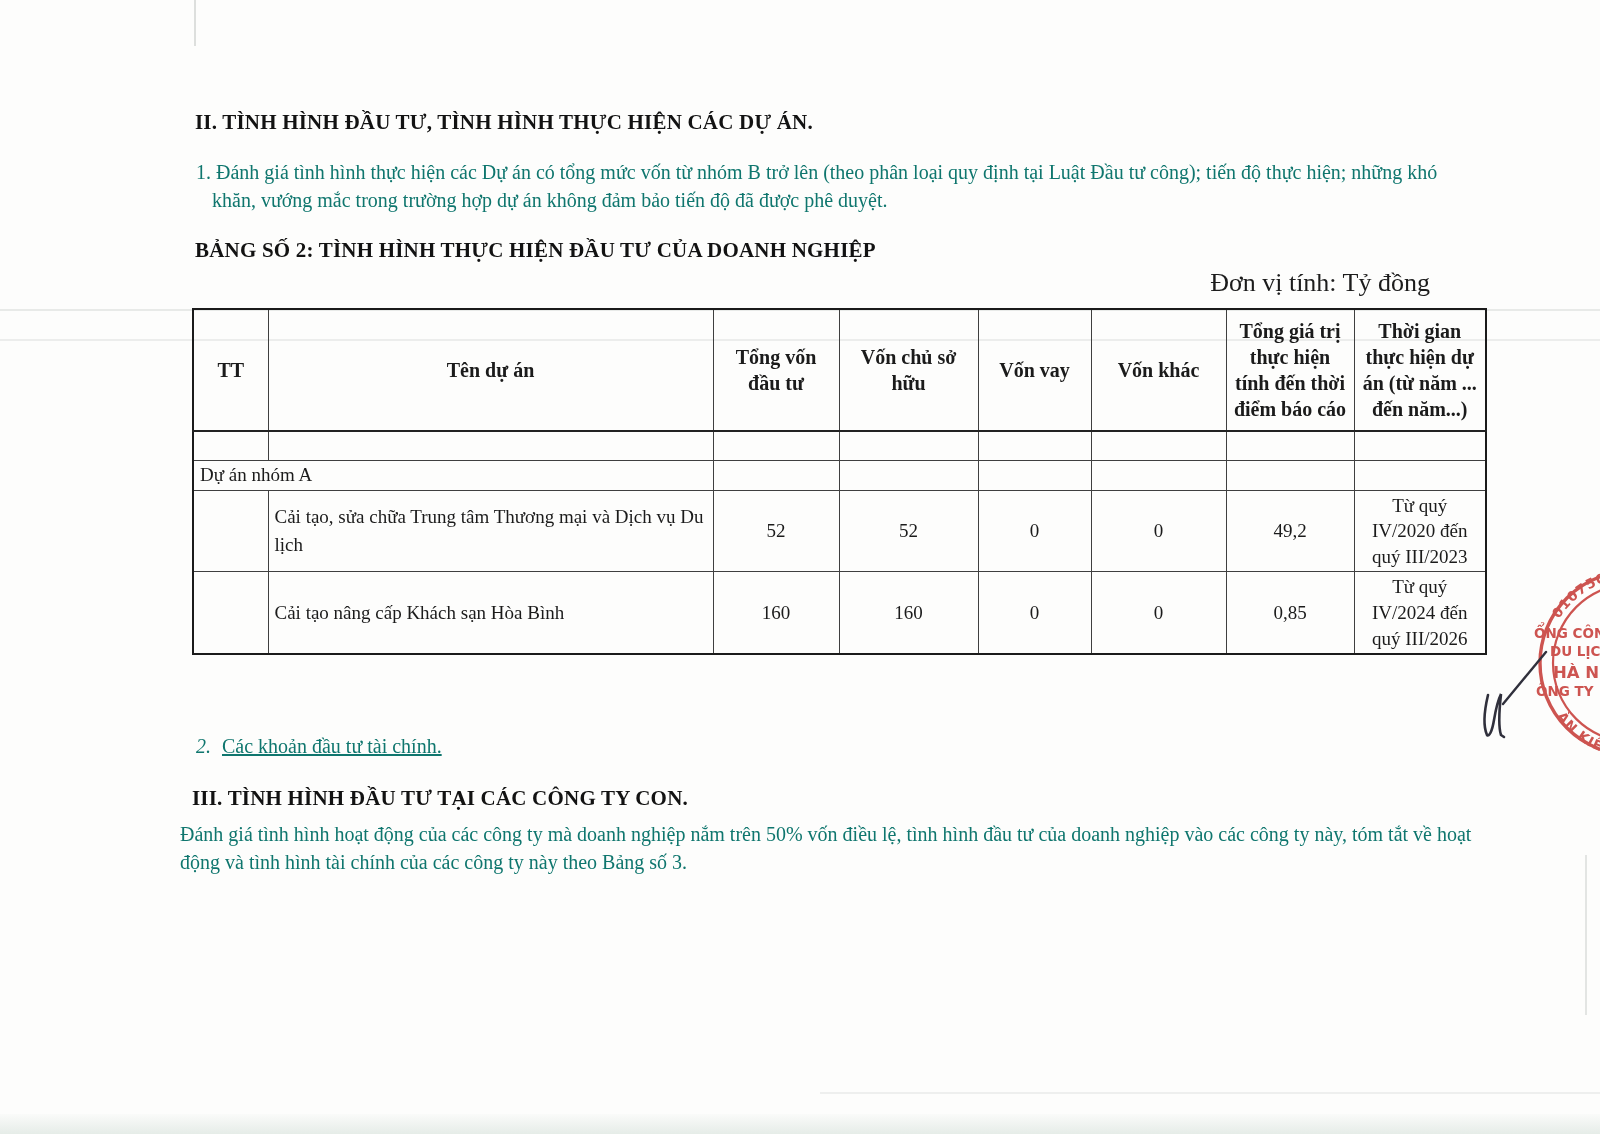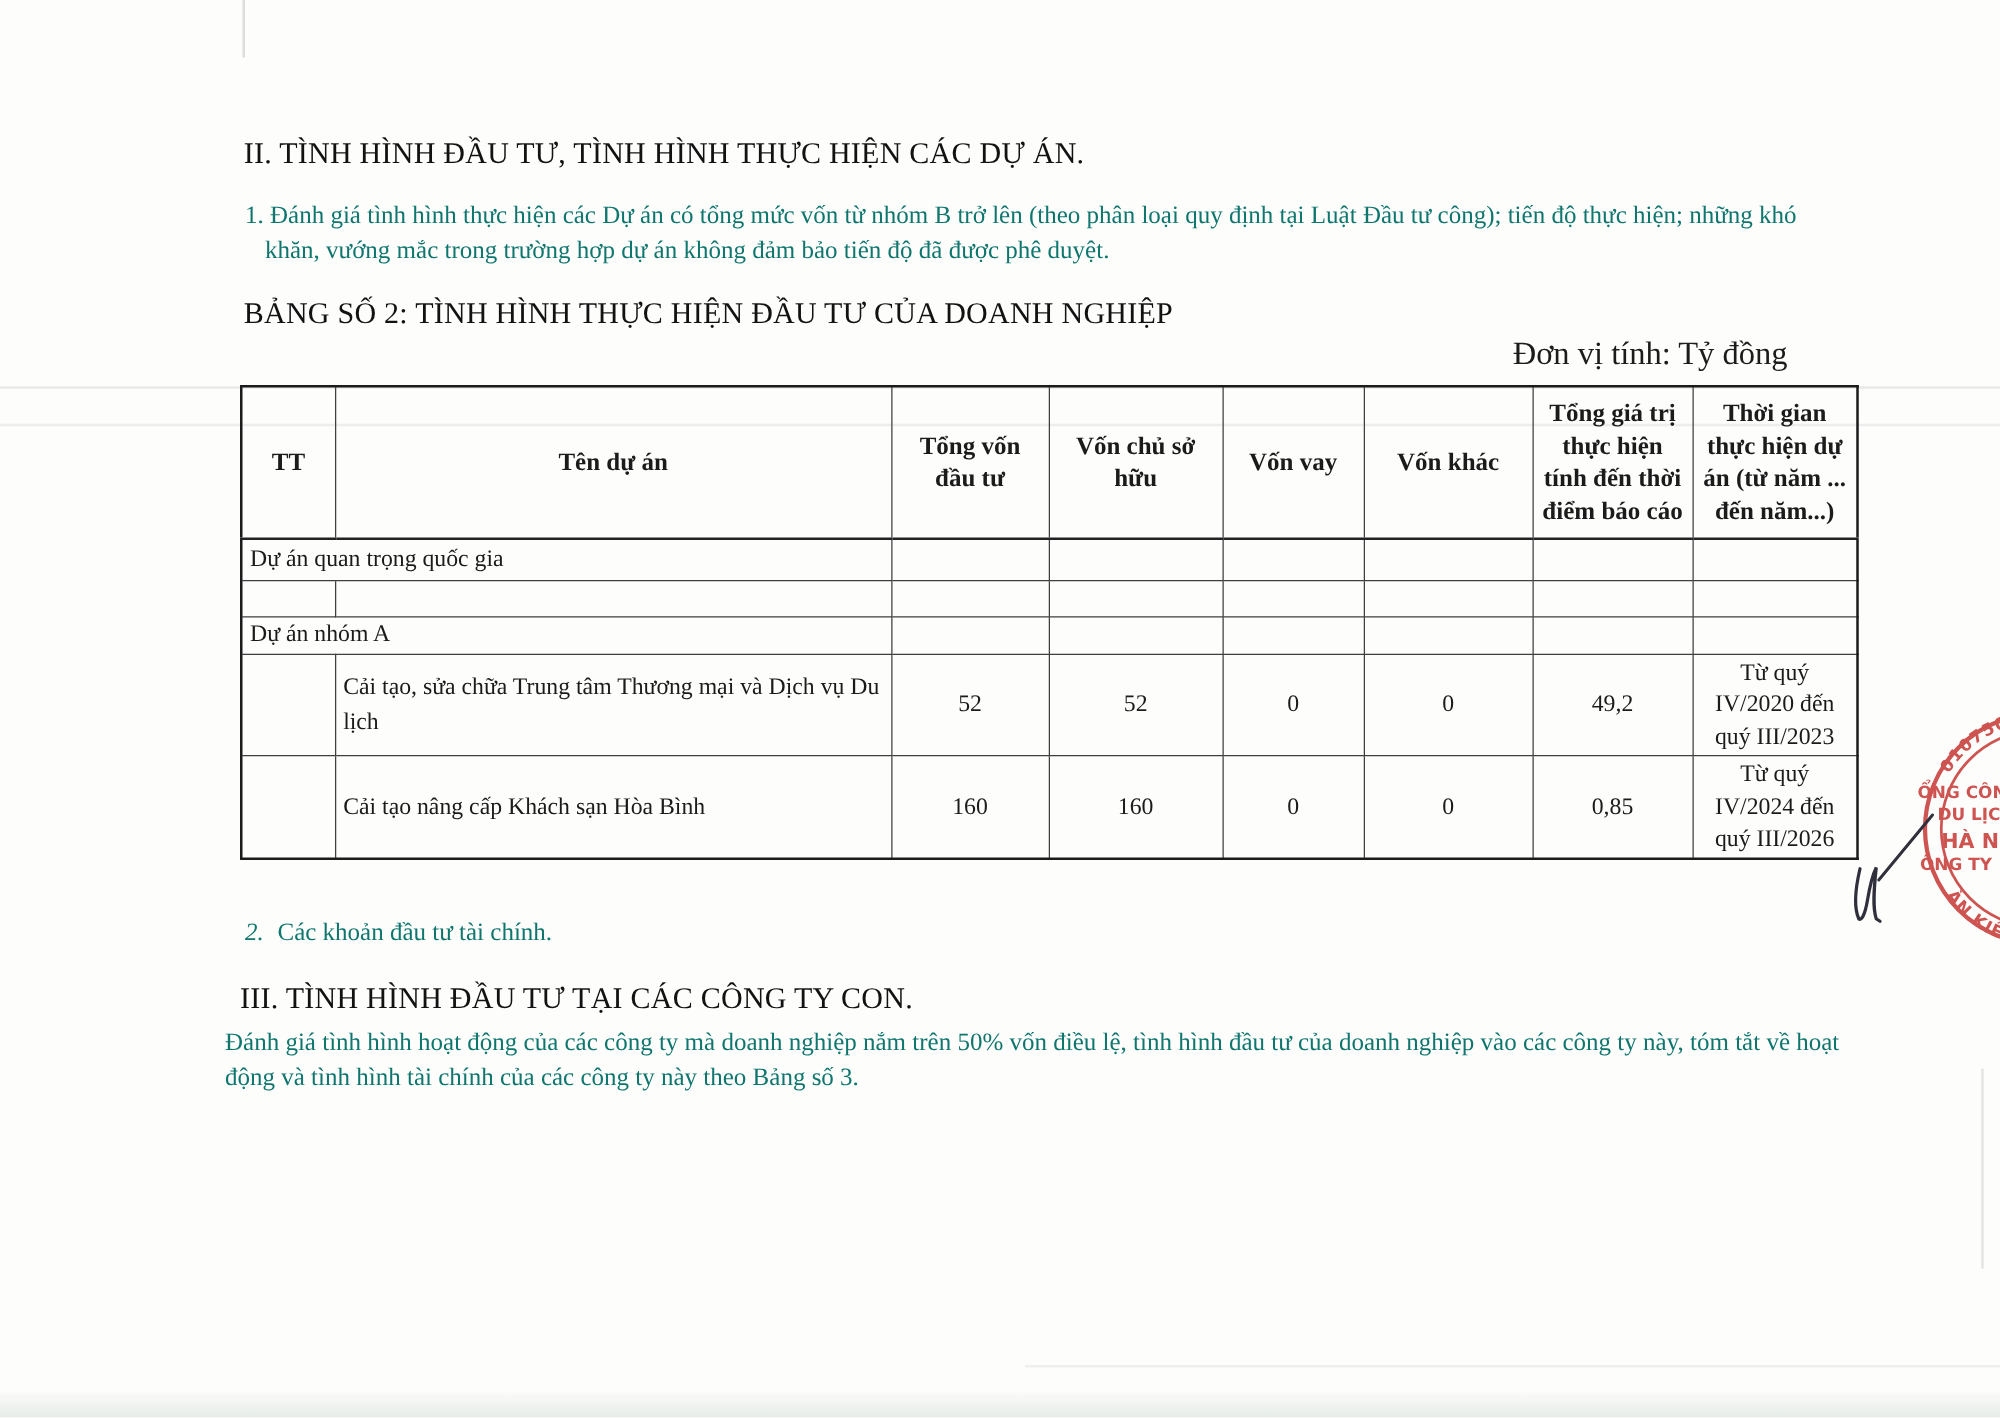--- a/index.html
+++ b/index.html
@@ -3,21 +3,21 @@
 <meta charset="utf-8">
 <style>
   html,body{margin:0;padding:0;}
   body{
     width:1600px;height:1134px;position:relative;overflow:hidden;
     background:#fdfdfc;
     font-family:"Liberation Serif","DejaVu Serif",serif;
     color:#1c1c1c;
   }
   .abs{position:absolute;}
-  .heading{font-weight:normal;font-size:24px;letter-spacing:.2px;color:#121212;}
+  .heading{font-weight:bold;font-size:21px;letter-spacing:.2px;color:#121212;}
   .bodytext{font-size:20px;line-height:1.4;color:#0f766e;}
   .hang{padding-left:16px;text-indent:-16px;}
   .unit{font-size:26px;text-align:right;}
 
   
   table.inv{
     border-collapse:collapse;table-layout:fixed;
     width:1293px;background:transparent;
   }
   table.inv{border:2.5px solid #1b1b1b;}
@@ -88,29 +88,20 @@
     <th>Vốn khác</th>
     <th>Tổng giá trị
 thực hiện
 tính đến thời
 điểm báo cáo</th>
     <th>Thời gian
 thực hiện dự
 án (từ năm ...
 đến năm...)</th>
   </tr>
-  <tr style="height:33px">
-    <td class="cat" colspan="2">Dự án quan trọng quốc gia</td>
-    <td></td>
-        <td></td>
-    <td></td>
-        <td></td>
-    <td></td>
-        <td></td>
-  </tr>
   <tr style="height:29px">
     <td></td>
         <td></td>
     <td></td>
         <td></td>
     <td></td>
         <td></td>
     <td></td>
         <td></td>
   </tr>
@@ -145,21 +136,21 @@
     <td class="num">0,85</td>
     <td class="period">Từ quý
 IV/2024 đến
 quý III/2026</td>
   </tr>
 </tbody>
   </table>
 
 <div class="abs bodytext" style="left:196px;top:732px;width:900px;">
   <span style="font-style:italic;">2.</span>
-  <span style="margin-left:6px;">Các khoản đầu tư tài chính.</span>
+  <span style="margin-left:6px;text-decoration:underline;">Các khoản đầu tư tài chính.</span>
 </div>
 
 <div class="abs heading" style="left:192px;top:786px;width:1100px;">III. TÌNH HÌNH ĐẦU TƯ TẠI CÁC CÔNG TY CON.</div>
 
 <div class="abs bodytext" style="left:180px;top:820px;width:1330px;">Đánh giá tình hình hoạt động của các công ty mà doanh nghiệp nắm trên 50% vốn điều lệ, tình hình đầu tư của doanh nghiệp vào các công ty này, tóm tắt về hoạt động và tình hình tài chính của các công ty này theo Bảng số 3.</div>
 
 <svg class="stamp-svg" width="220" height="210" viewBox="0 0 220 210">
   <circle cx="112" cy="103" r="92" fill="none" stroke="#c8423e" stroke-width="3.4"></circle>
   <circle cx="112" cy="103" r="79" fill="none" stroke="#c8423e" stroke-width="2.2"></circle>
   <defs>

